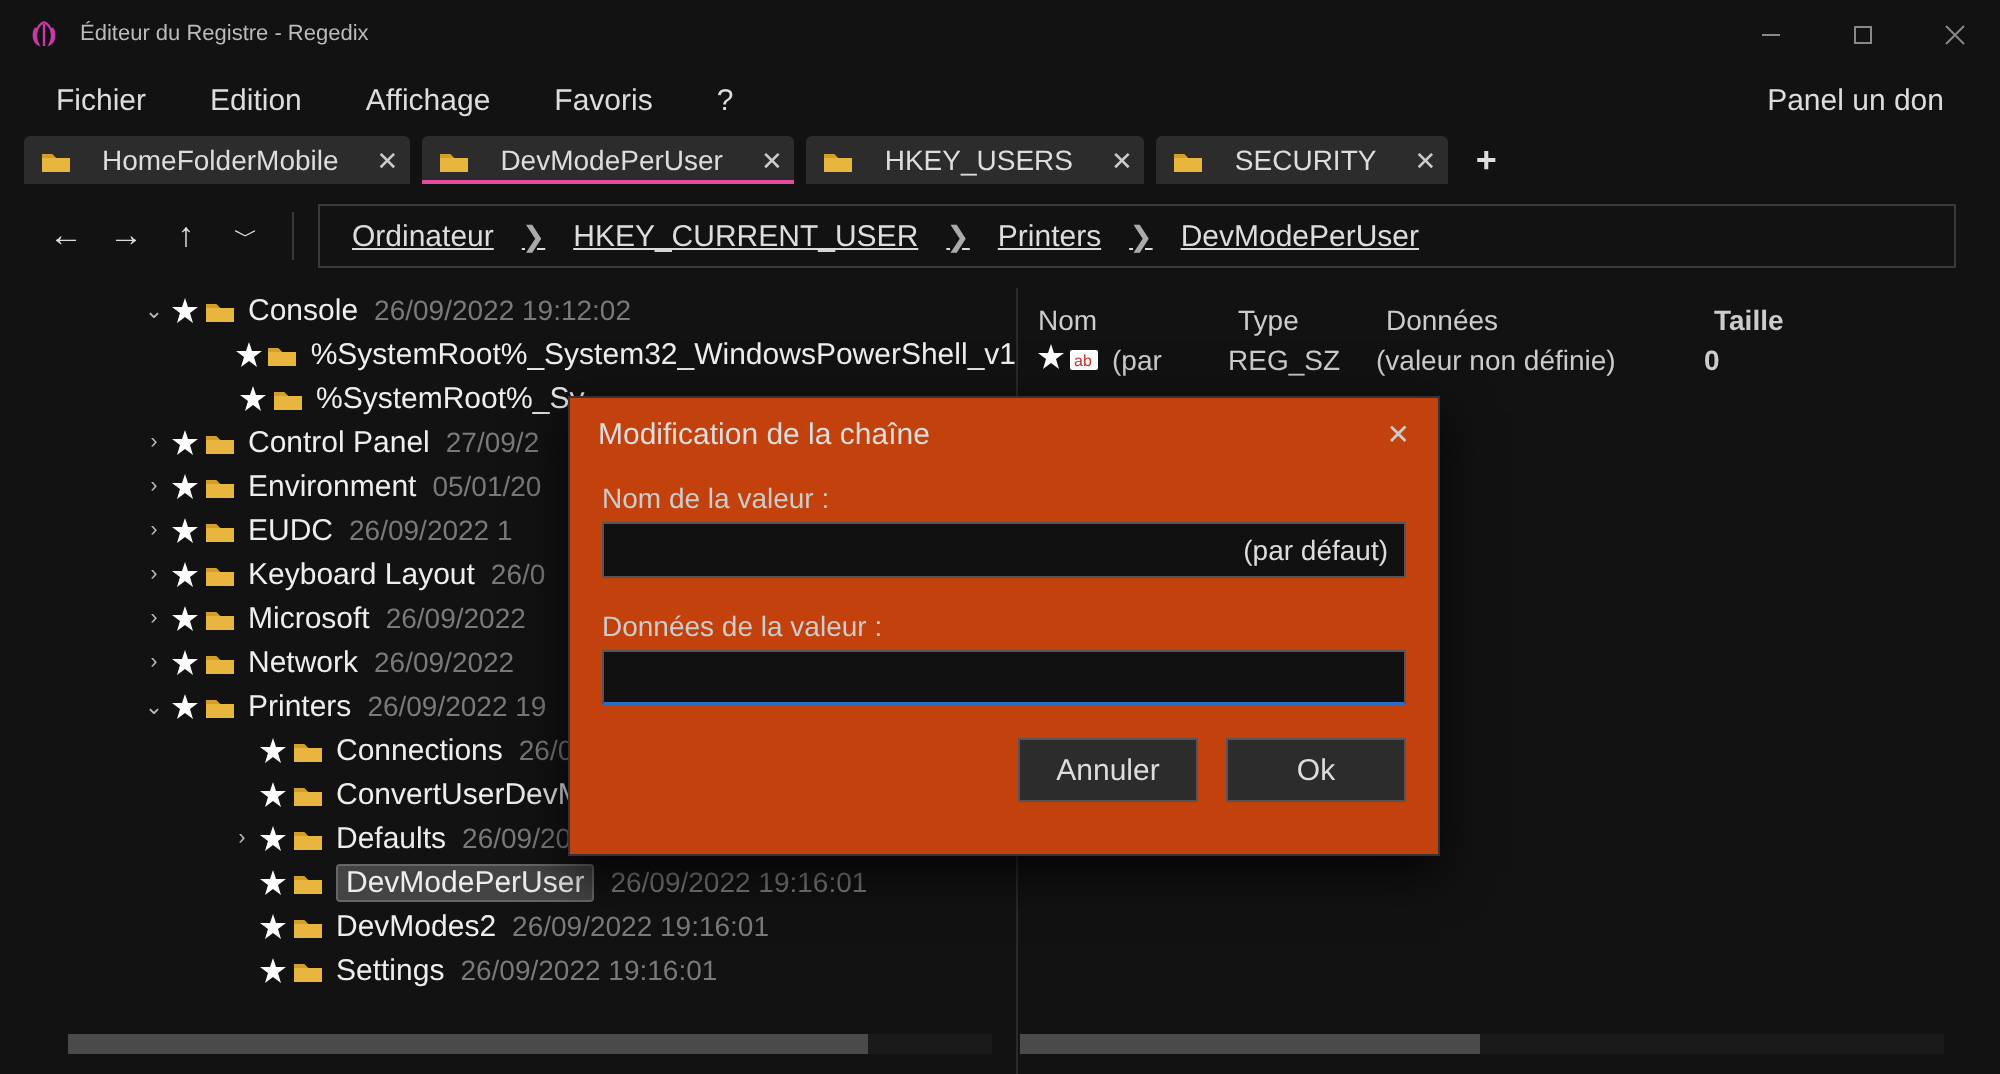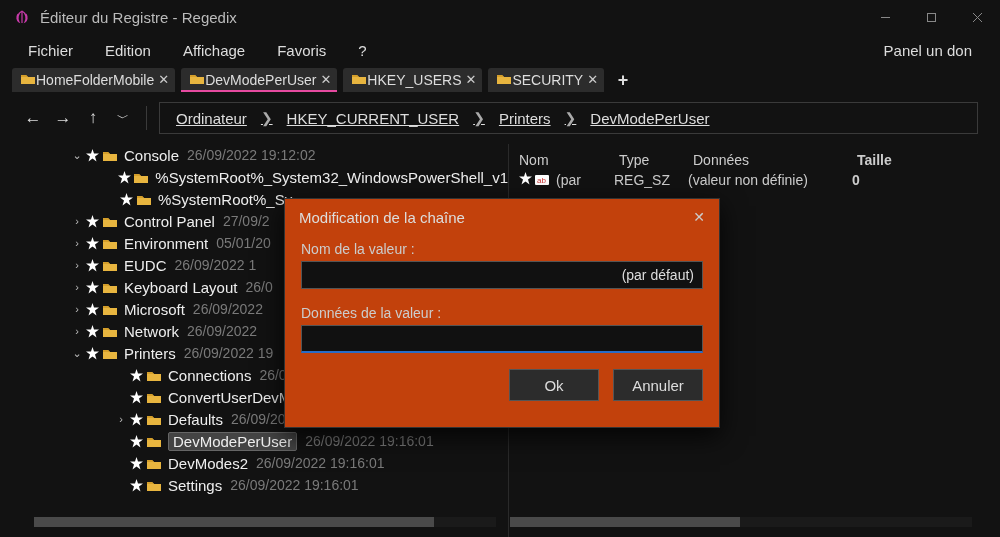--- a/index.html
+++ b/index.html
@@ -1,33 +1,33 @@
 <!DOCTYPE html>
 <html><head>
 <meta charset="utf-8">
 <style>
   * { box-sizing: border-box; margin: 0; padding: 0; font-family: "Segoe UI", Arial, sans-serif; }
   body { background: #121212; width: 1000px; height: 537px; overflow: hidden; position: relative; border-radius: 8px; }
   
   
-  .titlebar { height: 34px; display: flex; align-items: center; padding-left: 14px; color: #bbb; font-size: 15px; position: relative; }
+  .titlebar { height: 34px; display: flex; align-items: center; padding-left: 14px; color: #bbb; font-size: 11px; position: relative; }
   .titlebar .logo { width: 16px; height: 16px; margin-right: 10px; display:flex; align-items:center; justify-content:center; }
   .titlebar .logo svg { width:16px; height:16px; }
   .win-controls { position: absolute; right: 0; top: 0; display: flex; height: 34px; }
   .win-btn { width: 46px; height: 34px; display: flex; align-items: center; justify-content: center; color: #888; }
   .win-btn svg { width:11px; height:11px; }
   
   
   .menubar { height: 32px; display: flex; align-items: center; padding: 0 12px; font-size: 15px; color: #ddd; }
   .menubar .mitem { padding: 4px 16px; text-align: right; }
   .menubar .donate { margin-left: auto; padding: 4px 16px; }
   
   
   .tabs { height: 28px; display: flex; align-items: center; padding-left: 12px; gap: 6px; }
-  .tab { display: flex; align-items: flex-start; gap: 0; background: #2c2c2c; padding: 2px 6px 2px 8px; border-radius: 3px 3px 0 0; font-size: 14px; color: #ddd; border-top: 2px solid transparent; border-bottom: 2px solid transparent; position: relative; }
+  .tab { display: flex; align-items: center; gap: 15px; background: #2c2c2c; padding: 2px 6px 2px 8px; border-radius: 3px 3px 0 0; font-size: 14px; color: #ddd; border-top: 2px solid transparent; border-bottom: 2px solid transparent; position: relative; }
   .tab.active { border-bottom: 2px solid #e64aa0; }
   .tab .closex { font-size: 13px; color: #ccc; margin-left: 4px; }
   .tab-add { width: 20px; text-align: center; color: #ddd; font-size: 18px; font-weight: bold; padding-left:6px; }
   .folder-icon { width: 16px; height: 13px; display: inline-block; }
   .folder-icon svg { width:16px; height:13px; display:block; }
   
   
   .navbar { height: 40px; display: flex; align-items: center; padding: 0 10px; color: #ddd; gap: 8px; margin: 4px 12px 6px 12px; }
   .navarrow { width: 22px; text-align: center; font-size: 17px; color: #ddd; }
   .sep-v { width:1px; height:24px; background:#3a3a3a; margin:0 4px;}
@@ -460,16 +460,16 @@
   <div class="dlg-title">
     <span>Modification de la chaîne</span>
     <span class="dlg-close">✕</span>
   </div>
   <div class="dlg-field-label">Nom de la valeur :</div>
   <input class="dlg-input" value="(par défaut)" style="">
   <div style="height:10px"></div>
   <div class="dlg-field-label">Données de la valeur :</div>
   <input class="dlg-input focus" value="" style="">
   <div class="dlg-buttons">
+    <div class="dlg-btn">Annuler</div>
     <div class="dlg-btn">Ok</div>
-    <div class="dlg-btn">Annuler</div>
   </div>
 </div>
 
 </body></html>

